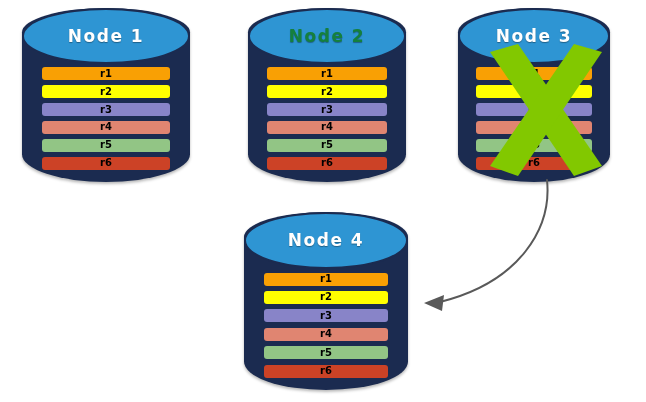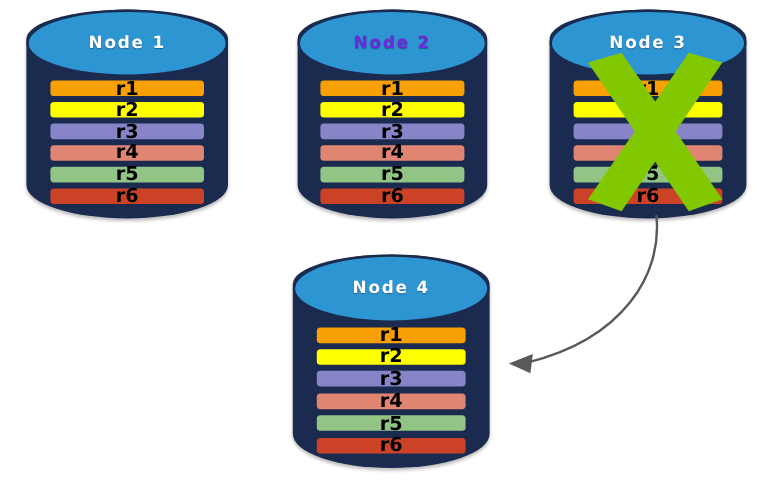--- a/index.html
+++ b/index.html
@@ -57,21 +57,21 @@
     position: absolute;
     left: 0;
     top: 0;
     width: 100%;
     height: 32%;
     display: flex;
     align-items: center;
     justify-content: center;
     color: #ffffff;
     font-weight: bold;
-    font-size: 14px;
+    font-size: 17px;
     letter-spacing: 1.5px;
     text-shadow: 0 1px 1px rgba(0,0,0,0.35);
     pointer-events: none;
   }
 
   .rows {
     position: absolute;
     left: 12%;
     right: 12%;
     top: 34%;
@@ -80,21 +80,21 @@
     flex-direction: column;
     justify-content: space-between;
   }
 
   .row {
     height: 13px;
     border-radius: 3px;
     display: flex;
     align-items: center;
     justify-content: center;
-    font-size: 16px;
+    font-size: 10px;
     font-weight: bold;
     color: #000000;
     line-height: 1;
     box-sizing: border-box;
   }
 
   
   .x-mark {
     position: absolute;
     pointer-events: none;
@@ -125,32 +125,32 @@
       <div class="row" style="background: rgb(136, 132, 200);">r3</div>
       <div class="row" style="background: rgb(224, 133, 113);">r4</div>
       <div class="row" style="background: rgb(146, 197, 133);">r5</div>
       <div class="row" style="background: rgb(204, 66, 38);">r6</div>
     </div>
   </div>
 
   <div class="node" id="node-2" style="left:248px; top:8px; width:158px; height:174px;">
     <div class="node-body" style="background: rgb(27, 43, 80);"></div>
     <div class="node-top" style="background: rgb(46, 149, 211); border-color: rgb(27, 43, 80);"></div>
-    <div class="node-label" style="color: #6d28d9;">Node  2</div>
+    <div class="node-label" style="color: #15803d;">Node  2</div>
     <div class="rows">
       <div class="row" style="background: rgb(249, 160, 4);">r1</div>
       <div class="row" style="background: rgb(255, 255, 0);">r2</div>
       <div class="row" style="background: rgb(136, 132, 200);">r3</div>
       <div class="row" style="background: rgb(224, 133, 113);">r4</div>
       <div class="row" style="background: rgb(146, 197, 133);">r5</div>
       <div class="row" style="background: rgb(204, 66, 38);">r6</div>
     </div>
   </div>
 
-  <div class="node" id="node-3" style="left:458px; top:8px; width:164px; height:174px;">
+  <div class="node" id="node-3" style="left:458px; top:8px; width:152px; height:174px;">
     <div class="node-body" style="background: rgb(27, 43, 80);"></div>
     <div class="node-top" style="background: rgb(46, 149, 211); border-color: rgb(27, 43, 80);"></div>
     <div class="node-label" style="color: rgb(255, 255, 255);">Node  3</div>
     <div class="rows">
       <div class="row" style="background: rgb(249, 160, 4);">r1</div>
       <div class="row" style="background: rgb(255, 255, 0);">r2</div>
       <div class="row" style="background: rgb(136, 132, 200);">r3</div>
       <div class="row" style="background: rgb(224, 133, 113);">r4</div>
       <div class="row" style="background: rgb(146, 197, 133);">r5</div>
       <div class="row" style="background: rgb(204, 66, 38);">r6</div>

